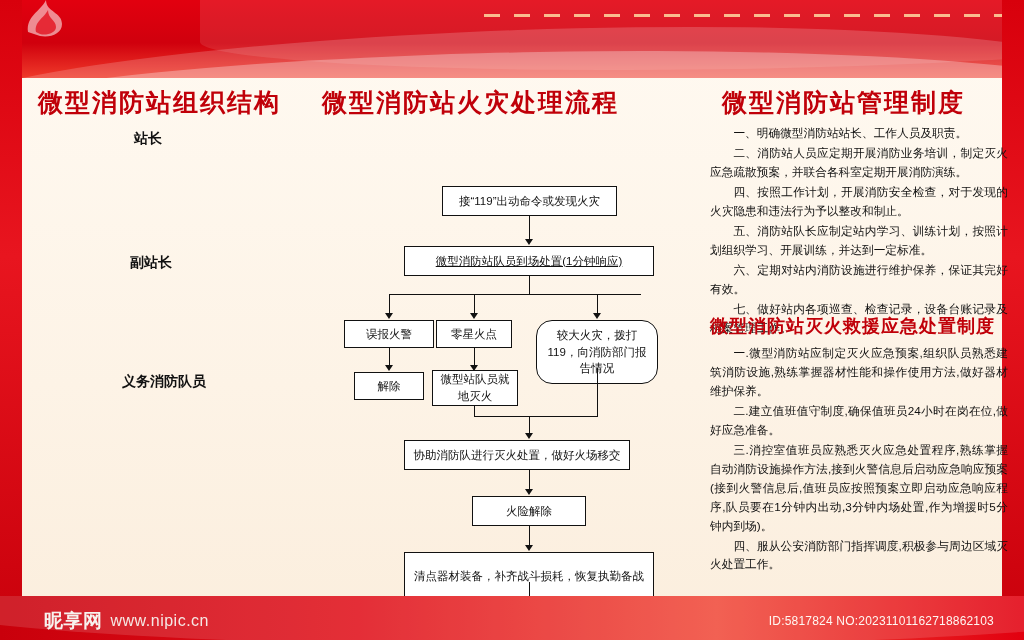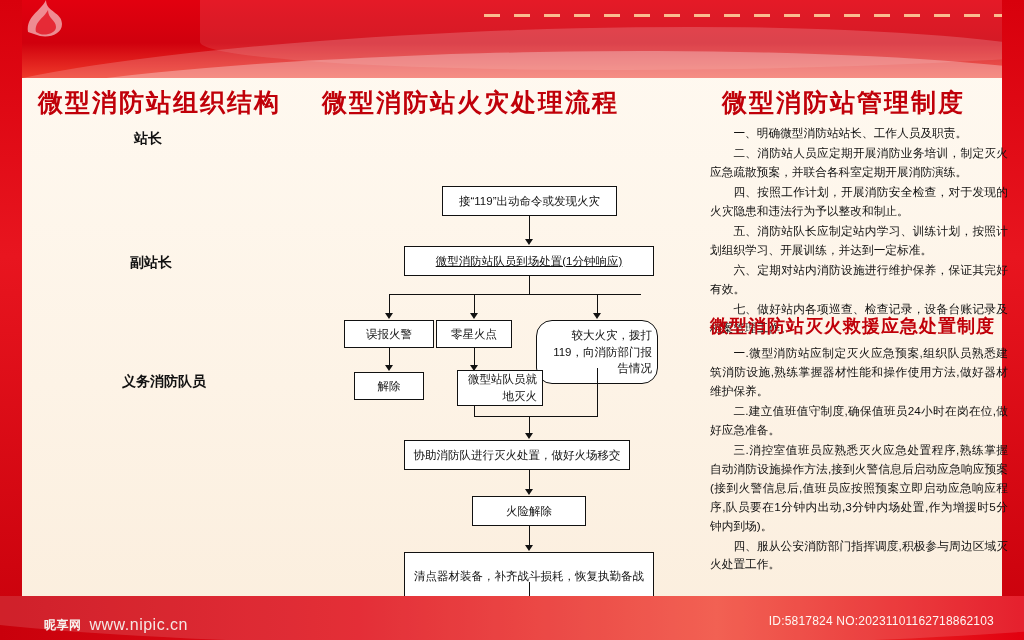--- a/index.html
+++ b/index.html
@@ -64,21 +64,21 @@
   .bottom-band .b-swoosh {
     position:absolute; left:-100px; top:-40px; width:1300px; height:90px;
     border-radius:50%;
     background:rgba(255,255,255,0.13);
   }
   .watermark {
     position:absolute; left:28px; bottom:6px;
     color:#f7f2ee; font-size:17px; letter-spacing:.5px;
     display:flex; align-items:center; gap:8px;
   }
-  .watermark .wm-cn { font-size:12px; font-weight:bold;padding-left:16px; }
+  .watermark .wm-cn { font-size:19px; font-weight:bold;padding-left:16px; }
   .watermark .wm-url { font-size:16px; opacity:.95; }
   .idtext {
     position:absolute; right:30px; bottom:12px;
     color:#fff7f2; font-size:12px; letter-spacing:.2px;
   }
   
   .content { position:absolute; left:22px; right:22px; top:78px; bottom:44px; }
 
   .col-title {
     position:absolute;
@@ -107,21 +107,21 @@
   
   .flow { position:absolute; left:290px; top:48px; width:330px; height:500px; }
   .fbox {
     position:absolute;
     border:1px solid #111;
     background:#fff;
     color:#111;
     font-size:11.5px;
     line-height:1.45;
     display:flex; align-items:center; justify-content:center;
-    text-align:right;
+    text-align:center;
     padding:10px 5px;
   }
   .vline { position:absolute; width:1px; background:#111; }
   .hline { position:absolute; height:1px; background:#111; }
   .arrow {
     position:absolute; width:0; height:0;
     border-left:4px solid transparent;
     border-right:4px solid transparent;
     border-top:6px solid #111;
   }
@@ -194,21 +194,21 @@
       <div class="fbox" style="left:32px; top:194px; width:90px; height:28px;">误报火警</div>
       <div class="fbox" style="left:124px; top:194px; width:76px; height:28px;">零星火点</div>
       <div class="fbox" style="left:224px; top:194px; width:122px; height:64px;border-radius:16px;">较大火灾，拨打119，向消防部门报告情况</div>
 
       <div class="vline" style="left:77px; top:222px; height:20px;"></div>
       <div class="arrow" style="left:73px; top:239px;"></div>
       <div class="fbox" style="left:42px; top:246px; width:70px; height:28px;">解除</div>
 
       <div class="vline" style="left:162px; top:222px; height:20px;"></div>
       <div class="arrow" style="left:158px; top:239px;"></div>
-      <div class="fbox" style="left:120px; top:244px; width:86px; height:36px;margin-left:25px;">微型站队员就地灭火</div>
+      <div class="fbox" style="left:120px; top:244px; width:86px; height:36px;">微型站队员就地灭火</div>
 
       <div class="vline" style="left:285px; top:242px; height:48px;"></div>
       <div class="vline" style="left:162px; top:280px; height:10px;"></div>
       <div class="hline" style="left:162px; top:290px; width:124px;"></div>
       <div class="vline" style="left:217px; top:290px; height:20px;"></div>
       <div class="arrow" style="left:213px; top:307px;"></div>
 
       <div class="fbox" style="left:92px; top:314px; width:226px; height:30px;">协助消防队进行灭火处置，做好火场移交</div>
       <div class="vline" style="left:217px; top:344px; height:22px;"></div>
       <div class="arrow" style="left:213px; top:363px;"></div>

